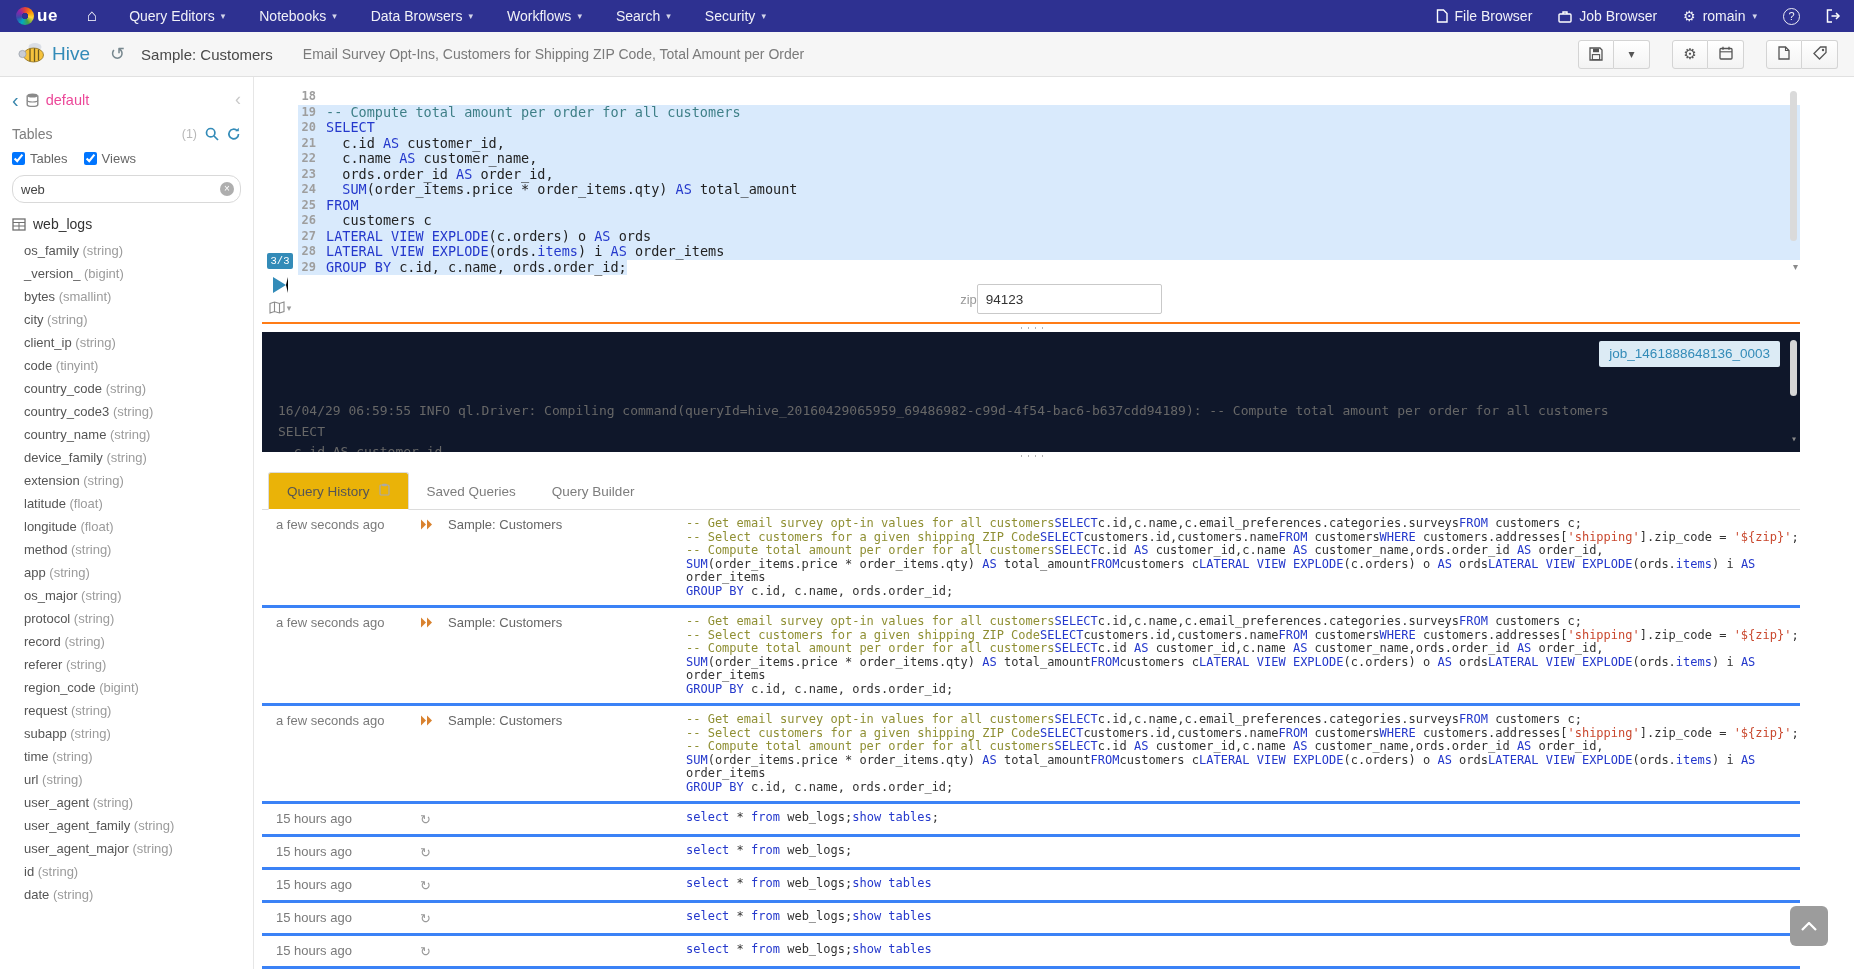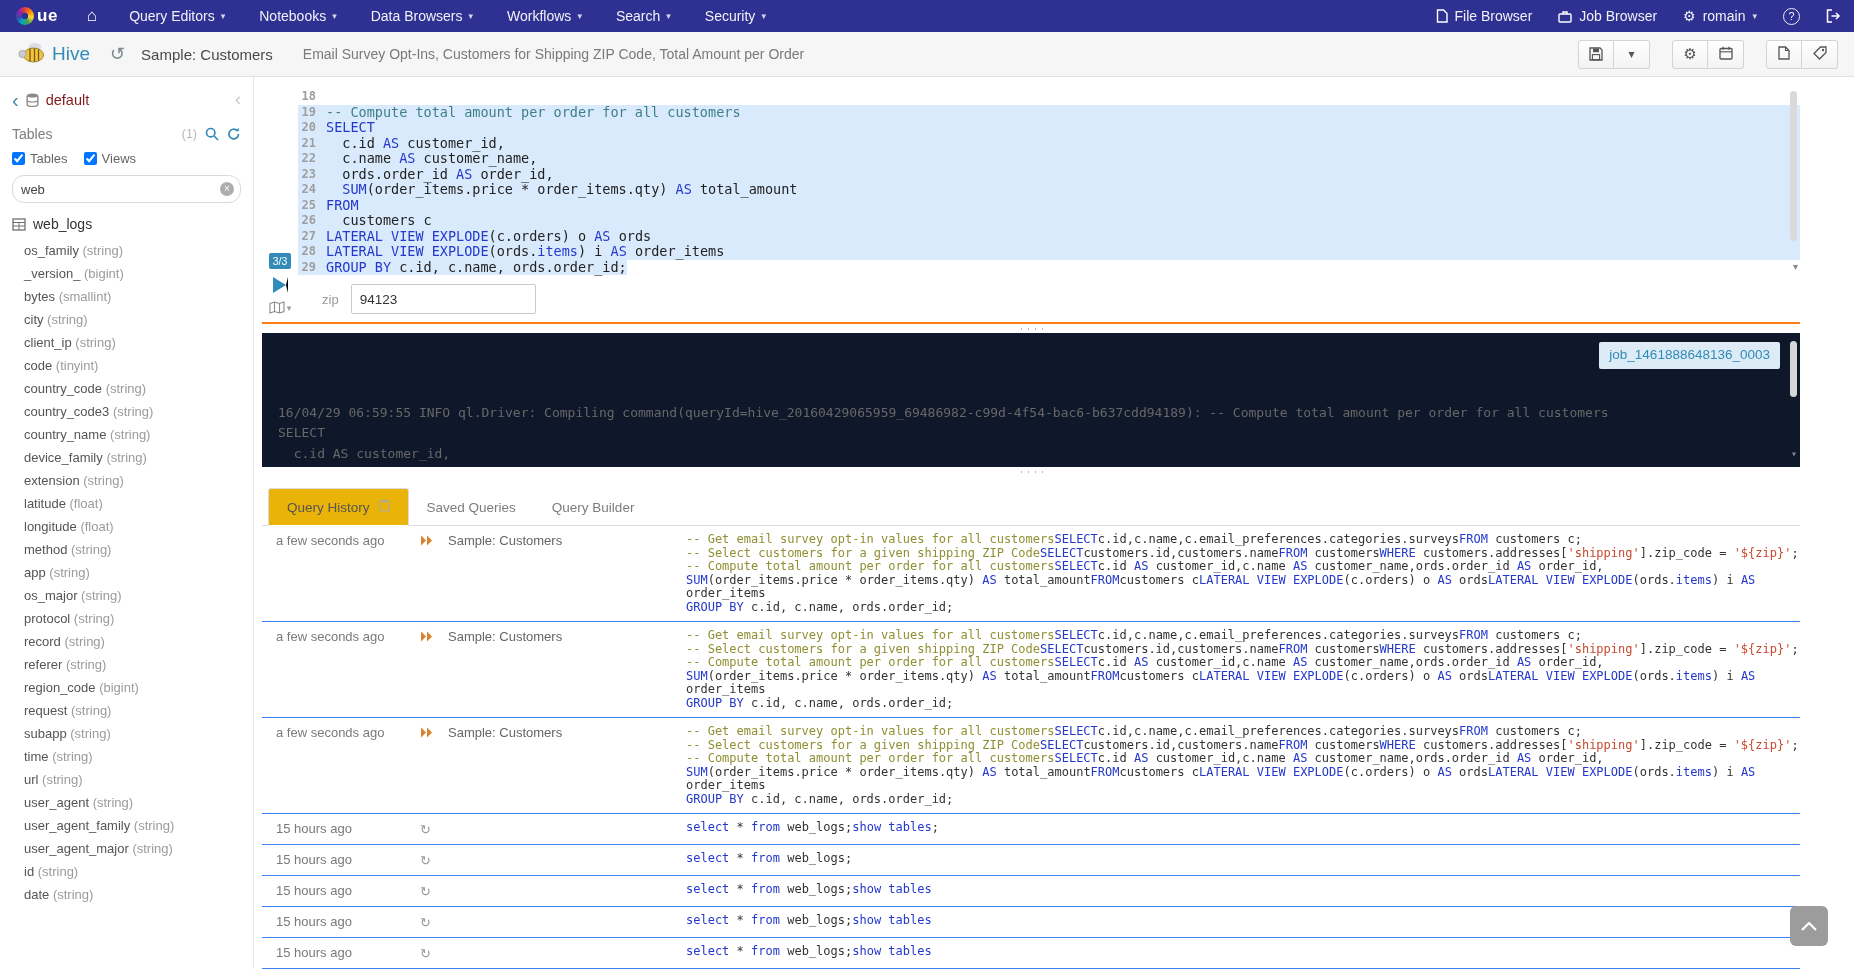--- a/index.html
+++ b/index.html
@@ -47,21 +47,21 @@
   .btn-group .tbtn:last-child { border-radius:0 3px 3px 0; }
 
   
   .content { display:flex; height:892px; }
 
   
   .sidebar { width:254px; flex:none; border-right:1px solid #e6e6e6;
     padding:12px 12px 0 12px; overflow:hidden; position:relative; }
   .db-row { display:flex; align-items:center; gap:7px; }
   .back-chevron { color:#3a87ad; font-size:20px; line-height:16px; }
-  .db-name { color:#7f1d1d; font-size:14.5px; }
+  .db-name { color:#ec4899; font-size:14.5px; }
   .collapse-chevron { margin-left:auto; color:#c9c9c9; font-size:18px; }
   .tables-header { display:flex; align-items:center; margin-top:16px; gap:8px; }
   .tables-label { color:#7e7e7e; font-size:14px; }
   .tables-count { color:#b8b8b8; font-size:12.5px; margin-left:auto; }
   .side-ic { display:flex; align-items:center; cursor:pointer; }
   .filters { display:flex; gap:16px; margin-top:9px; }
   .filters label { display:flex; align-items:center; gap:5px; color:#666;
     font-size:13px; cursor:pointer; }
   .search-box { position:relative; margin-top:9px; }
   .search-box input { width:100%; height:28px; border:1px solid #d9d9d9;
@@ -77,21 +77,21 @@
   .col-name { color:#555; }
   .col-type { color:#9b9b9b; }
 
   
   .main { flex:1; padding:8px 54px 0 8px; display:flex; flex-direction:column;
     overflow:hidden; background:#fff; }
   .editor-row { display:flex; }
   .exec-col { width:36px; flex:none; display:flex; flex-direction:column;
     align-items:center; padding-top:168px; gap:8px; }
   .stmt-badge { background:#338bb8; color:#fff; font-size:10.5px; padding:2px 4px;
-    border-radius:2px; line-height:12px; }
+    border-radius:2px; line-height:12px;font-family:Liberation Mono, monospace; }
   .play-btn { width:0; height:0; border-top:8px solid transparent;
     border-bottom:8px solid transparent; border-left:13px solid #338bb8;
     cursor:pointer; background:none; }
   .explain-ic { display:flex; align-items:center; gap:2px; color:#8a8a8a; cursor:pointer; }
 
   .editor-panel { flex:1; position:relative; }
   .code { padding-top:4px; font-family:"DejaVu Sans Mono", monospace; font-size:13.5px; }
   .cl { display:flex; height:15.5px; line-height:15.5px; white-space:pre; }
   .ln { width:28px; flex:none; text-align:right; padding-right:10px; color:#9e9e9e;
     font-size:12px;font-weight:bold; }
@@ -99,21 +99,21 @@
   .cl.sel-part .ln, .cl.sel-part .lt { background:#d9eafc; }
   .code .tk-p { color:#222; }
   .code .tk-c { color:#3e7f87; }
   .tk-k { color:#2438cc; }
   .tk-s { color:#c9482e; }
   .tk-p { color:#333; }
   .v-thumb { position:absolute; right:3px; top:6px; width:7px; height:150px;
     background:#dadada; border-radius:4px; }
   .v-arrow { position:absolute; right:2px; top:176px; font-size:10px; color:#8a8a8a; }
 
-  .vars-row { display:flex; align-items:center; gap:12px; margin:8px 0 0 24px; height:32px; }
+  .vars-row { display:flex; align-items:center; margin:8px 0 0 24px; height:32px;justify-content:center; }
   .var-label { color:#9a9a9a; font-size:13px; }
   .var-input { width:185px; height:30px; border:1px solid #c9c9c9; border-radius:2px;
     padding:0 8px; font-size:13.5px; color:#333; outline:none;
     font-family:"Liberation Sans", sans-serif; }
 
   .progress-bar { height:3px; background:#ff7c16; margin-top:7px; }
 
   .grip { height:12px; display:flex; align-items:center; justify-content:center; cursor:row-resize; }
   .grip-dots { width:26px; height:4px;
     background-image:radial-gradient(#b3b3b3 1.1px, rgba(0,0,0,0) 1.2px);
@@ -129,21 +129,21 @@
     background:#d6d6d6; border-radius:4px; }
   .logs .sb-arrow { position:absolute; right:3px; bottom:3px; font-size:10px; color:#8a8a8a; }
 
   .tabs { margin-top:12px; display:flex; align-items:flex-end;
     border-bottom:1px solid #dcdcdc; padding-left:6px; height:40px; }
   .tab { padding:10px 18px; font-size:13.5px; color:#7d7d7d; display:flex;
     align-items:center; gap:9px; }
   .tab.active { background:#eab308; border:1px solid #dcdcdc; border-bottom:1px solid #fff;
     border-radius:3px 3px 0 0; color:#555; margin-bottom:-1px; }
 
-  .h-row { display:flex; border-bottom:1px solid #3b82f6; padding:7px 0; font-size:13px; }
+  .h-row { display:flex; border-bottom:3px solid #3b82f6; padding:7px 0; font-size:13px; }
   .h-time { width:158px; flex:none; color:#7a7a7a; padding-left:14px; }
   .h-status { width:28px; flex:none; padding-top:1px; }
   .h-status .exp { color:#9a9a9a; font-size:13px; }
   .h-name { width:238px; flex:none; color:#666; }
   .h-sql { flex:1; font-family:"DejaVu Sans Mono", monospace; font-size:12px;
     line-height:13.5px; overflow:hidden; }
   .h-sql .tk-c { color:#8f8f33; }
 
   .scroll-top { position:fixed; right:26px; bottom:23px; width:38px; height:40px;
     background:#9c9c9c; border-radius:6px; display:flex; align-items:center;

